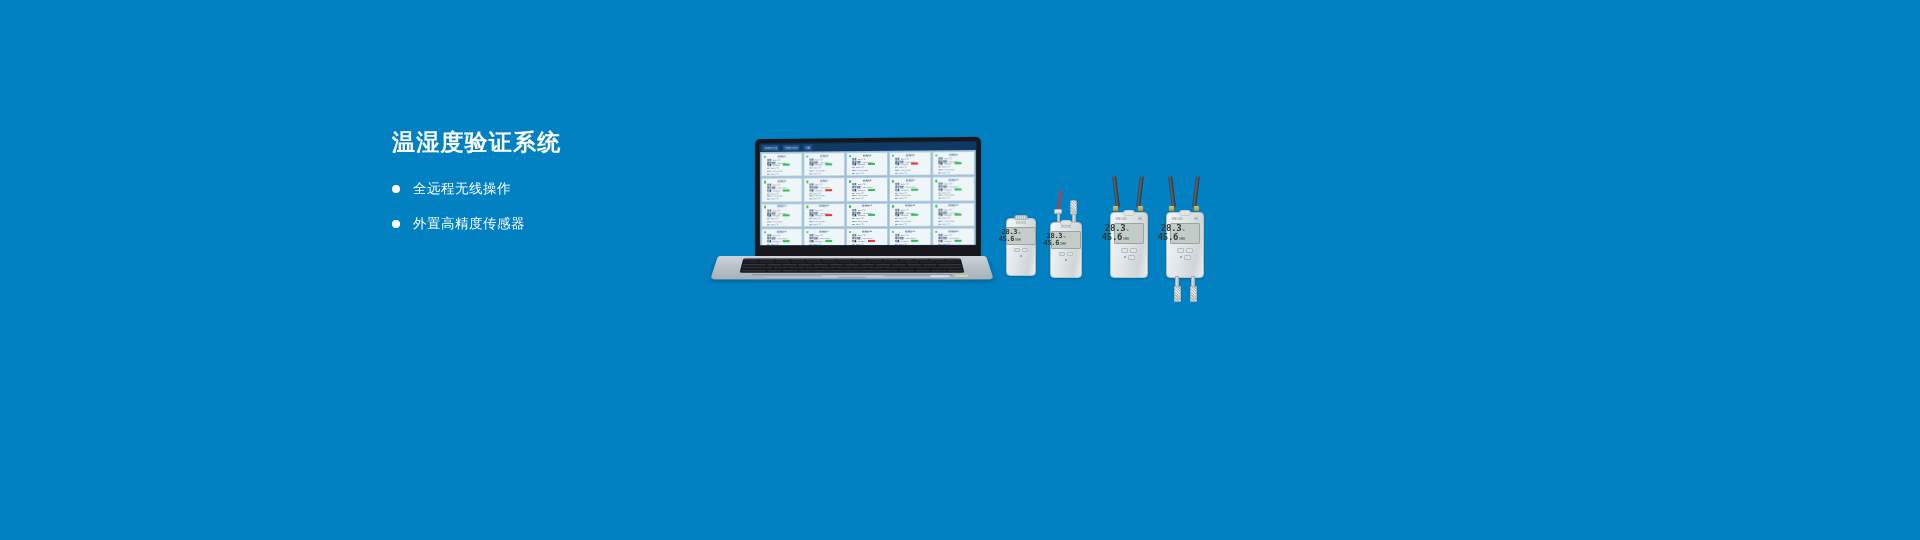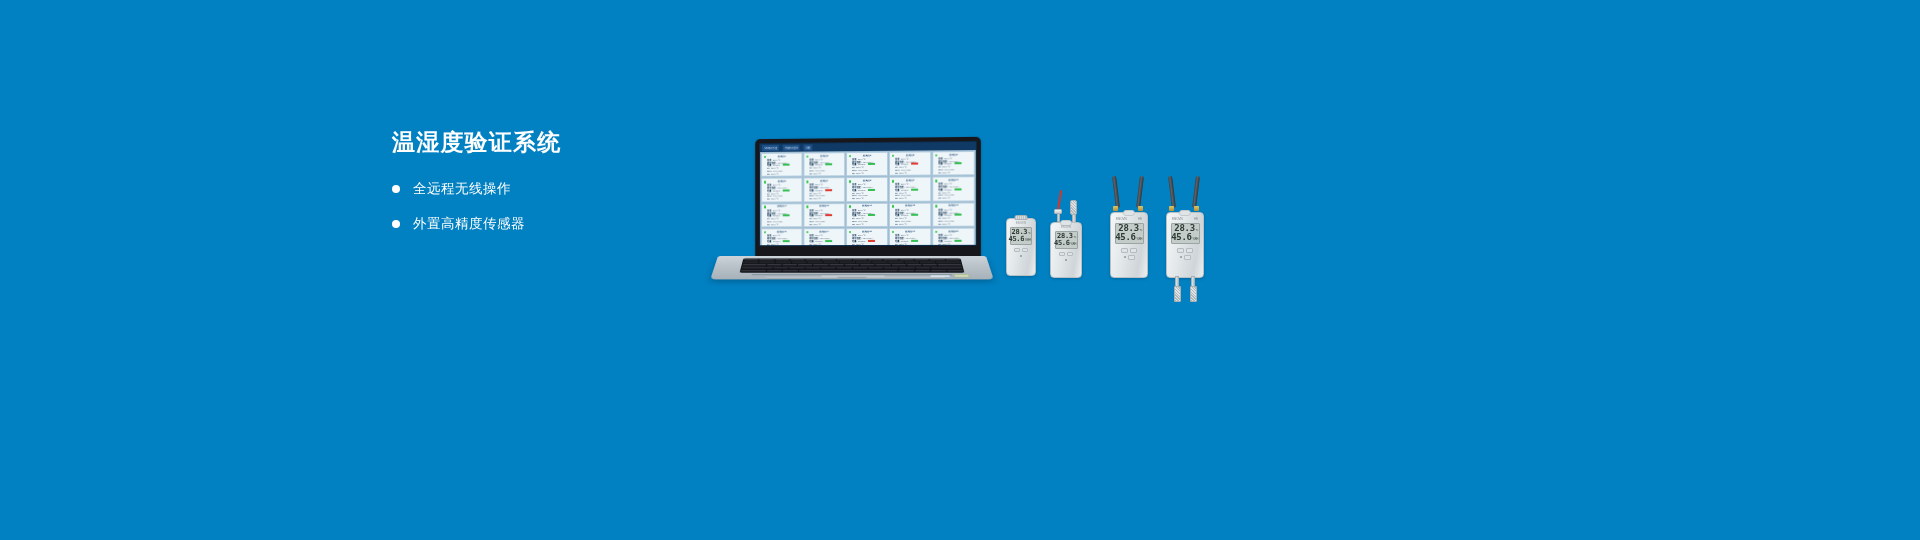--- a/index.html
+++ b/index.html
@@ -162,21 +162,21 @@
     margin-top: 3px; transform: scale(1,1.15); white-space: nowrap;
   }
   .dlogo-row {
     width: 100%; display: flex; justify-content: space-between;
     padding: 0 5px; margin-top: 3.5px;
   }
   .dlogo-row span { font-size: 3px; color: #7d858a; transform: scale(1,1.15); }
   .lcd {
     background: #c3ccc8; border: .8px solid #9aa4a0; border-radius: 1px;
     margin-top: 2px; display: flex; flex-direction: column;
-    justify-content: center; padding: 1px 0; position: relative;
+    justify-content: center; padding: 1px 14px; position: relative;
   }
   .lcdline {
     display: flex; align-items: flex-end; justify-content: flex-end; gap: .8px;
     color: #2d3a34; line-height: 1;
   }
   .lcdval {
     font-family: "DejaVu Sans Mono", "Liberation Mono", monospace;
     font-weight: bold; letter-spacing: -.3px;
   }
   .lcdunit { font-size: 2.6px; padding-bottom: .4px; }

